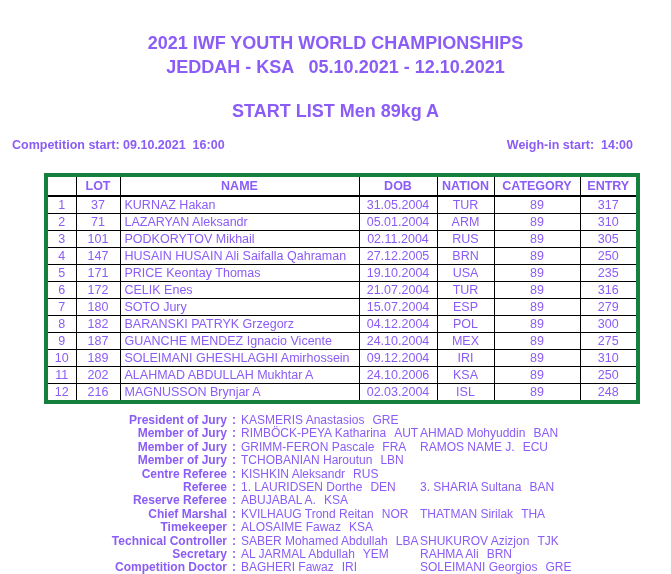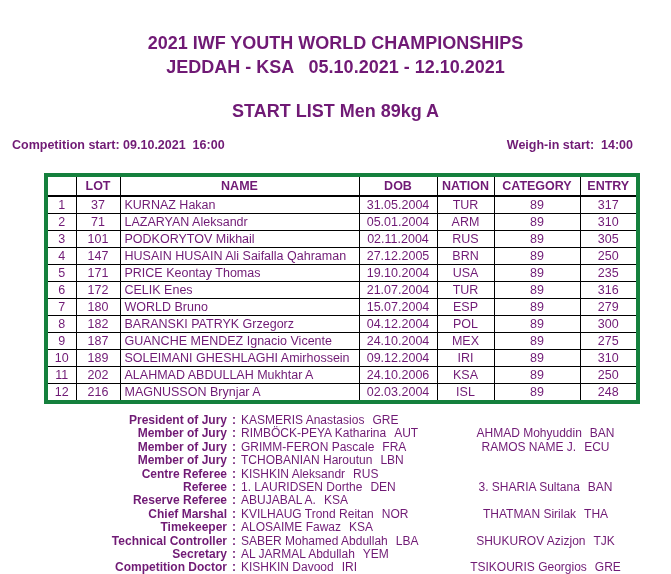--- a/index.html
+++ b/index.html
@@ -1,21 +1,21 @@
 <!DOCTYPE html>
 <html><head>
 <meta charset="utf-8">
 <style>
   html, body { margin: 0; padding: 0; background: #fff; }
   .doc {
     position: relative;
     width: 671px;
     height: 574px;
     background: #ffffff;
-    color: #701a75;
+    color: #8b5cf6;
     font-family: "Liberation Sans", sans-serif;
     overflow: hidden;
   }
   .pre { white-space: pre; }
 
   
   .titles {
     padding-top: 31px;
     text-align: center;
     font-weight: bold;
@@ -78,21 +78,21 @@
     font-weight: bold;
     flex: 0 0 auto;
   }
   .off-colon {
     width: 14px;
     text-align: center;
     font-weight: bold;
     flex: 0 0 auto;
   }
   .off-col1 { width: 179px; flex: 0 0 auto; }
-  .off-col2 { flex: 1 1 auto; text-align: center; }
+  .off-col2 { flex: 1 1 auto; }
   .off-noc { margin-left: 8px; }
 </style>
 </head>
 <body>
 
 <div class="doc">
 
   <div class="titles">
     <div class="pre">2021 IWF YOUTH WORLD CHAMPIONSHIPS</div>
     <div class="pre">JEDDAH - KSA   05.10.2021 - 12.10.2021</div>
@@ -177,21 +177,21 @@
           <td class="col-lot">172</td>
           <td class="col-name">CELIK Enes</td>
           <td class="col-dob">21.07.2004</td>
           <td class="col-nation">TUR</td>
           <td class="col-category">89</td>
           <td class="col-entry">316</td>
         </tr>
         <tr>
           <td class="col-no">7</td>
           <td class="col-lot">180</td>
-          <td class="col-name">WORLD Bruno</td>
+          <td class="col-name">SOTO Jury</td>
           <td class="col-dob">15.07.2004</td>
           <td class="col-nation">ESP</td>
           <td class="col-category">89</td>
           <td class="col-entry">279</td>
         </tr>
         <tr>
           <td class="col-no">8</td>
           <td class="col-lot">182</td>
           <td class="col-name">BARANSKI PATRYK Grzegorz</td>
           <td class="col-dob">04.12.2004</td>
@@ -242,17 +242,17 @@
       <div class="off-row"><span class="off-label">President of Jury</span><span class="off-colon">:</span><span class="off-col1"><span class="">KASMERIS Anastasios</span><span class="off-noc">GRE</span></span><span class="off-col2"></span></div>
       <div class="off-row"><span class="off-label">Member of Jury</span><span class="off-colon">:</span><span class="off-col1"><span class="">RIMBÖCK-PEYA Katharina</span><span class="off-noc">AUT</span></span><span class="off-col2"><span class="">AHMAD Mohyuddin</span><span class="off-noc">BAN</span></span></div>
       <div class="off-row"><span class="off-label">Member of Jury</span><span class="off-colon">:</span><span class="off-col1"><span class="">GRIMM-FERON Pascale</span><span class="off-noc">FRA</span></span><span class="off-col2"><span class="">RAMOS NAME J.</span><span class="off-noc">ECU</span></span></div>
       <div class="off-row"><span class="off-label">Member of Jury</span><span class="off-colon">:</span><span class="off-col1"><span class="">TCHOBANIAN Haroutun</span><span class="off-noc">LBN</span></span><span class="off-col2"></span></div>
       <div class="off-row"><span class="off-label">Centre Referee</span><span class="off-colon">:</span><span class="off-col1"><span class="">KISHKIN Aleksandr</span><span class="off-noc">RUS</span></span><span class="off-col2"></span></div>
       <div class="off-row"><span class="off-label">Referee</span><span class="off-colon">:</span><span class="off-col1"><span class="">1. LAURIDSEN Dorthe</span><span class="off-noc">DEN</span></span><span class="off-col2"><span class="">3. SHARIA Sultana</span><span class="off-noc">BAN</span></span></div>
       <div class="off-row"><span class="off-label">Reserve Referee</span><span class="off-colon">:</span><span class="off-col1"><span class="">ABUJABAL A.</span><span class="off-noc">KSA</span></span><span class="off-col2"></span></div>
       <div class="off-row"><span class="off-label">Chief Marshal</span><span class="off-colon">:</span><span class="off-col1"><span class="">KVILHAUG Trond Reitan</span><span class="off-noc">NOR</span></span><span class="off-col2"><span class="">THATMAN Sirilak</span><span class="off-noc">THA</span></span></div>
       <div class="off-row"><span class="off-label">Timekeeper</span><span class="off-colon">:</span><span class="off-col1"><span class="">ALOSAIME Fawaz</span><span class="off-noc">KSA</span></span><span class="off-col2"></span></div>
       <div class="off-row"><span class="off-label">Technical Controller</span><span class="off-colon">:</span><span class="off-col1"><span class="">SABER Mohamed Abdullah</span><span class="off-noc">LBA</span></span><span class="off-col2"><span class="">SHUKUROV Azizjon</span><span class="off-noc">TJK</span></span></div>
-      <div class="off-row"><span class="off-label">Secretary</span><span class="off-colon">:</span><span class="off-col1"><span class="">AL JARMAL Abdullah</span><span class="off-noc">YEM</span></span></div>
-      <div class="off-row"><span class="off-label">Competition Doctor</span><span class="off-colon">:</span><span class="off-col1"><span class="">KISHKIN Davood</span><span class="off-noc">IRI</span></span><span class="off-col2"><span class="">TSIKOURIS Georgios</span><span class="off-noc">GRE</span></span></div>
+      <div class="off-row"><span class="off-label">Secretary</span><span class="off-colon">:</span><span class="off-col1"><span class="">AL JARMAL Abdullah</span><span class="off-noc">YEM</span></span><span class="off-col2"><span class="">RAHMA Ali</span><span class="off-noc">BRN</span></span></div>
+      <div class="off-row"><span class="off-label">Competition Doctor</span><span class="off-colon">:</span><span class="off-col1"><span class="">BAGHERI Fawaz</span><span class="off-noc">IRI</span></span><span class="off-col2"><span class="">SOLEIMANI Georgios</span><span class="off-noc">GRE</span></span></div>
     </div>
 
 </div>
 
 </body></html>

